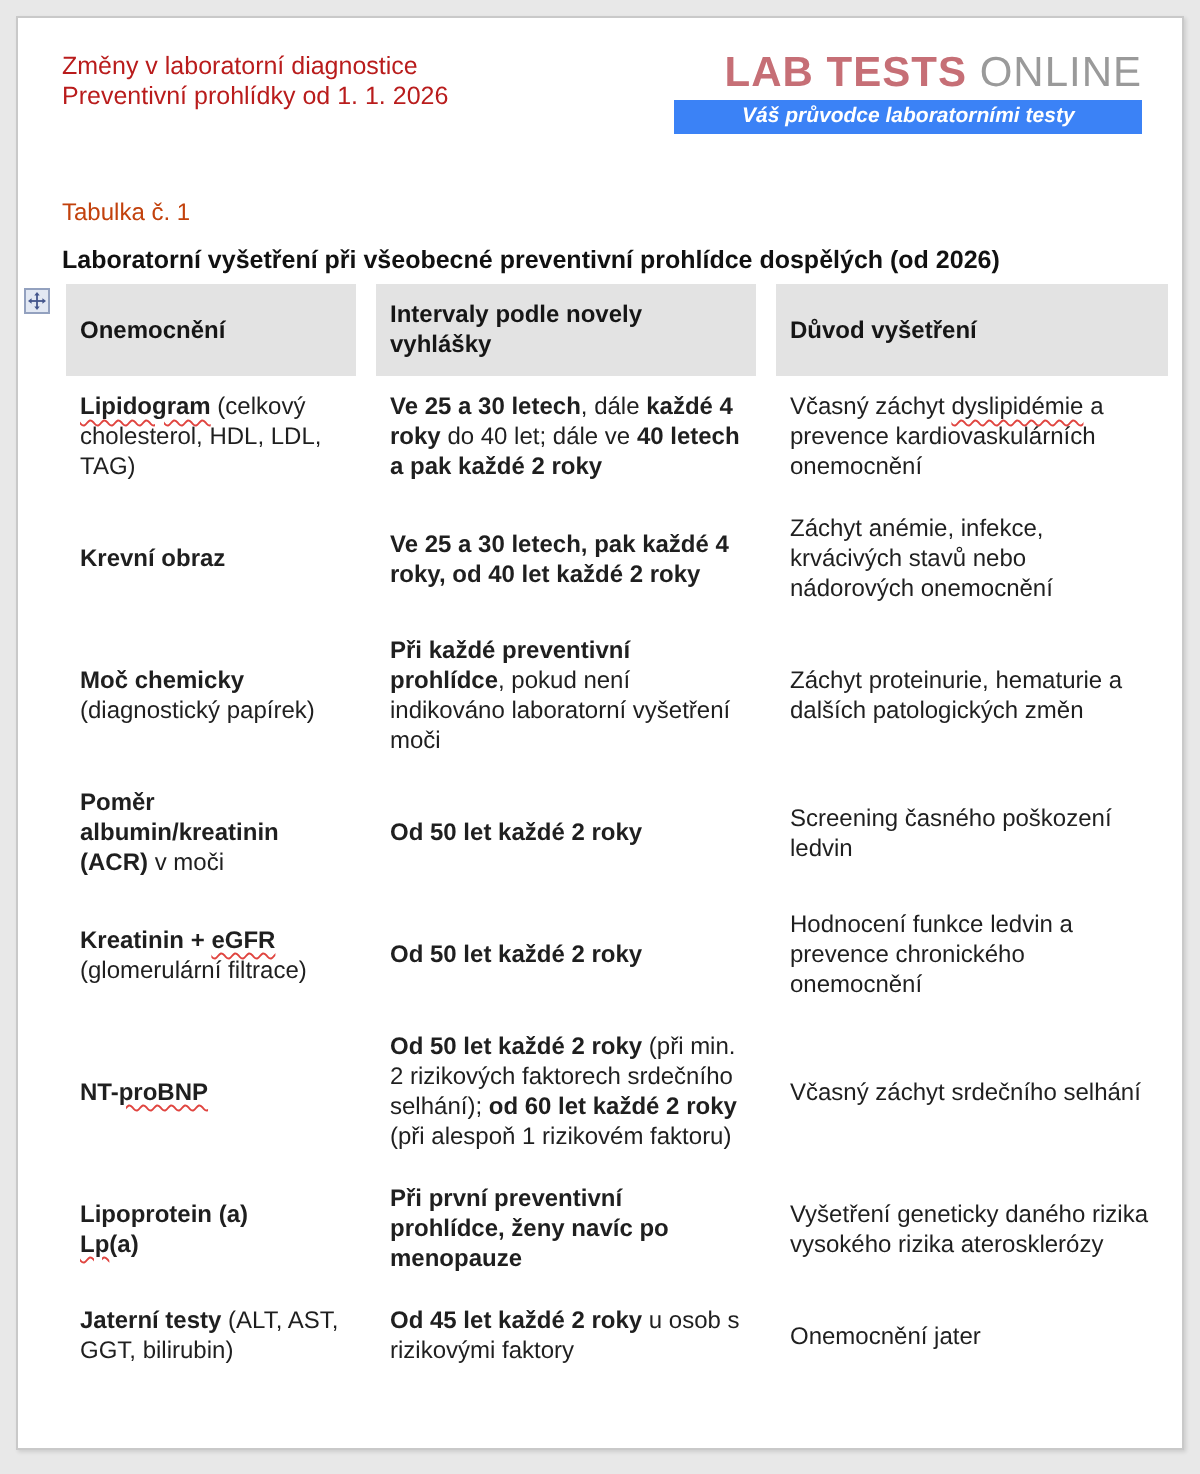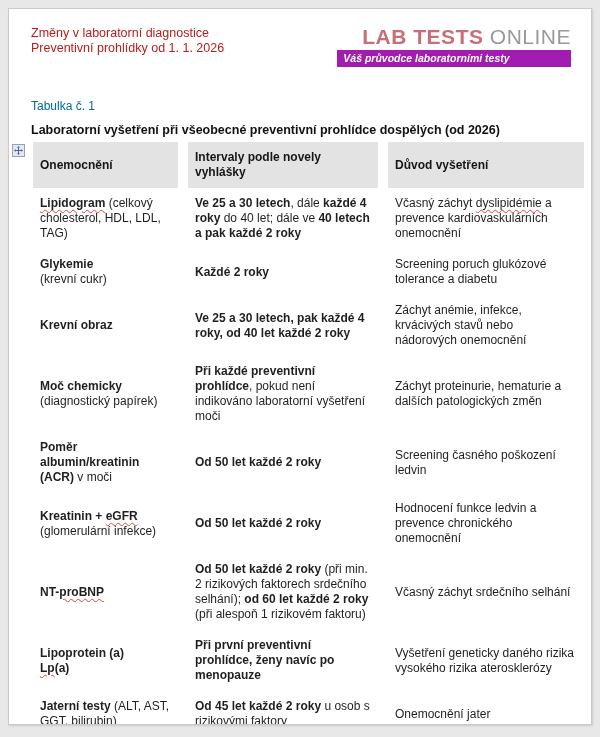--- a/index.html
+++ b/index.html
@@ -30,29 +30,30 @@
   .logo{ text-align:left; }
   .logo-line1{
     font-size:21px;font-weight:bold;letter-spacing:0.5px;line-height:21px;
     white-space:nowrap;
     margin-left:25px;
   }
   .logo-primary{ color:#c66f76; }
   .logo-secondary{ color:#9a9a9a;font-weight:normal; }
   .logo-banner{
     margin-top:3px;
-    background:#a21caf;
+    background:#3b82f6;
     color:#ffffff;
     font-size:10.5px;font-weight:bold;font-style:italic;
+    text-align:center;
     padding:2px 6px 3px 6px;
   }
   
   .table-caption{
     margin:32px 0 0 22px;
-    font-size:12px;color:#0369a1;
+    font-size:12px;color:#c2410c;
   }
   .table-title{
     margin:10px 7px 0 22px;
     font-size:12.5px;font-weight:bold;color:#111;
   }
   .table-title span{
     text-decoration-thickness:1px;
     text-underline-offset:3px;
   }
   
@@ -147,41 +148,36 @@
           <th>Důvod vyšetření</th>
         </tr>
       </thead>
       <tbody>
           <tr>
             <td><span class="b sp">Lipidogram</span><span> (celkový cholesterol, HDL, LDL, TAG)</span></td>
             <td><span class="b">Ve 25 a 30 letech</span><span>, dále </span><span class="b">každé 4 roky</span><span> do 40 let; dále ve </span><span class="b">40 letech a pak každé 2 roky</span></td>
             <td><span>Včasný záchyt </span><span class="sp">dyslipidémie</span><span> a prevence kardiovaskulárních onemocnění</span></td>
           </tr>
           <tr>
-            <td><span class="b">Glykemie</span><br><span>(krevní cukr)</span></td>
-            <td><span class="b">Každé 2 roky</span></td>
-            <td><span>Screening poruch glukózové tolerance a diabetu</span></td>
-          </tr>
-          <tr>
             <td><span class="b">Krevní obraz</span></td>
             <td><span class="b">Ve 25 a 30 letech, pak každé 4 roky, od 40 let každé 2 roky</span></td>
             <td><span>Záchyt anémie, infekce, krvácivých stavů nebo nádorových onemocnění</span></td>
           </tr>
           <tr>
             <td><span class="b">Moč chemicky</span><br><span>(diagnostický papírek)</span></td>
             <td><span class="b">Při každé preventivní prohlídce</span><span>, pokud není indikováno laboratorní vyšetření moči</span></td>
             <td><span>Záchyt proteinurie, hematurie a dalších patologických změn</span></td>
           </tr>
           <tr>
             <td><span class="b">Poměr albumin/kreatinin</span><br><span class="b">(ACR)</span><span> v moči</span></td>
             <td><span class="b">Od 50 let každé 2 roky</span></td>
             <td><span>Screening časného poškození ledvin</span></td>
           </tr>
           <tr>
-            <td><span class="b">Kreatinin + </span><span class="b sp">eGFR</span><br><span>(glomerulární infekce)</span></td>
+            <td><span class="b">Kreatinin + </span><span class="b sp">eGFR</span><br><span>(glomerulární filtrace)</span></td>
             <td><span class="b">Od 50 let každé 2 roky</span></td>
             <td><span>Hodnocení funkce ledvin a prevence chronického onemocnění</span></td>
           </tr>
           <tr>
             <td><span class="b">NT-</span><span class="b sp">proBNP</span></td>
             <td><span class="b">Od 50 let každé 2 roky</span><span> (při min. 2 rizikových faktorech srdečního selhání); </span><span class="b">od 60 let každé 2 roky</span><span> (při alespoň 1 rizikovém faktoru)</span></td>
             <td><span>Včasný záchyt srdečního selhání</span></td>
           </tr>
           <tr>
             <td><span class="b">Lipoprotein (a)</span><br><span class="b sp">Lp</span><span class="b">(a)</span></td>

